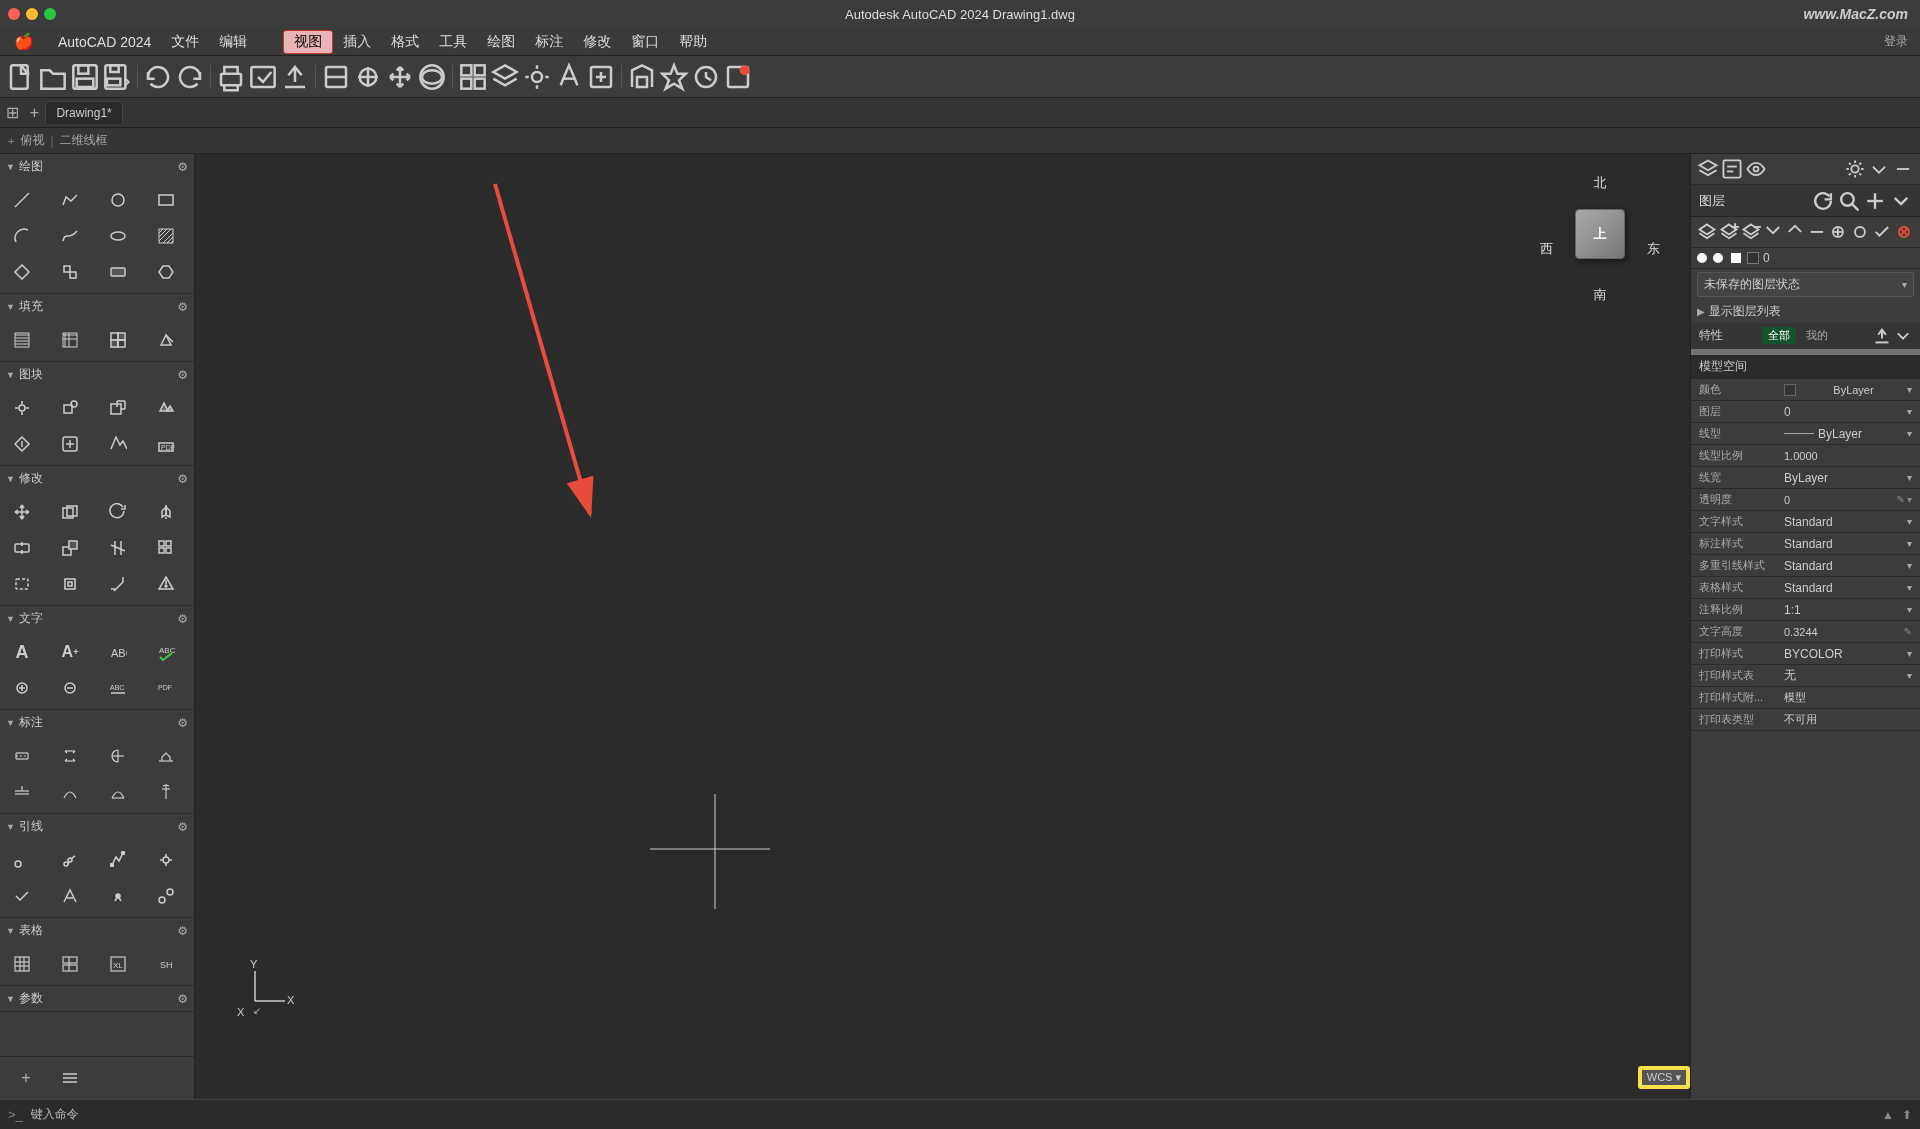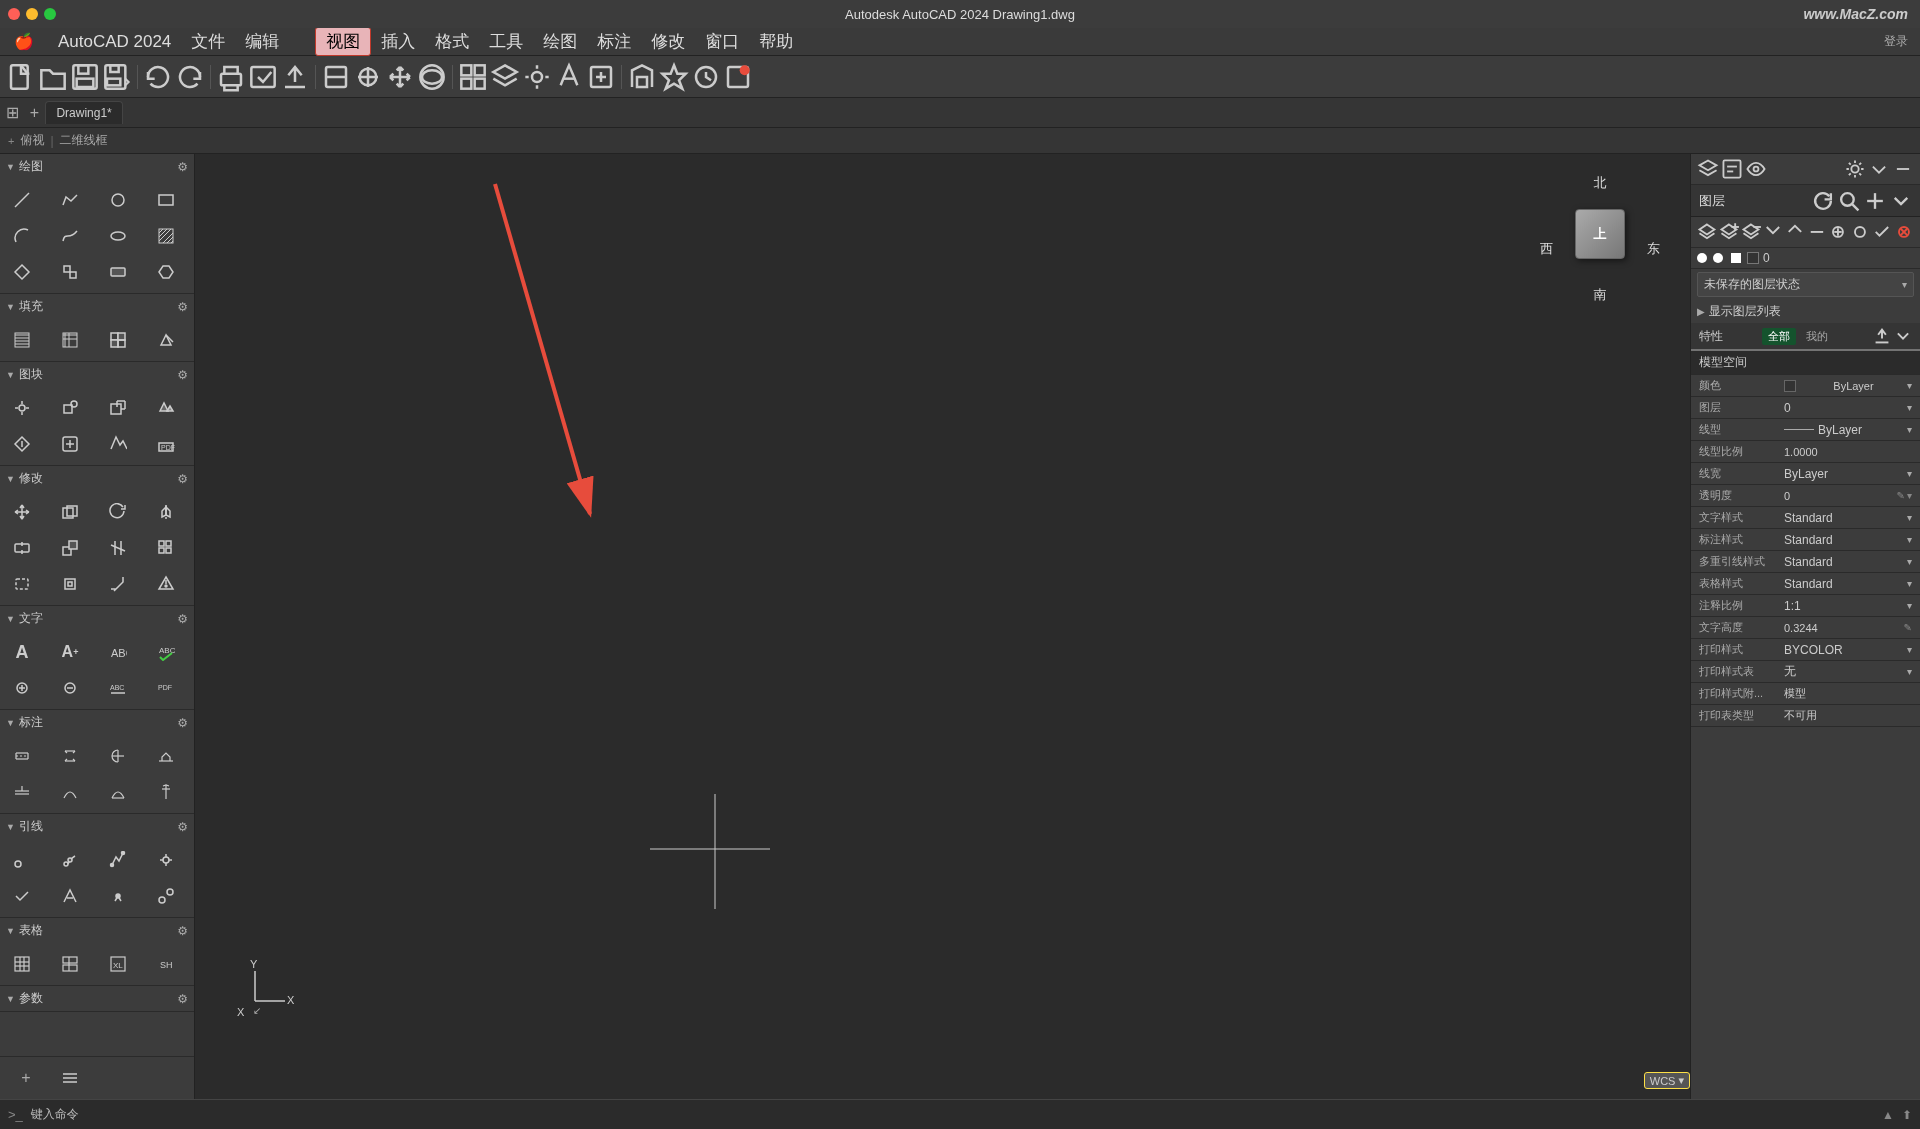--- a/index.html
+++ b/index.html
@@ -50,21 +50,21 @@
     .menu-bar {
       height: 28px;
       background: #3a3a3a;
       display: flex;
       align-items: center;
       padding: 0 4px;
       border-bottom: 1px solid #222;
     }
     .menu-item {
       padding: 2px 10px;
-      font-size: 17px;
+      font-size: 14px;
       color: #ddd;
       cursor: pointer;
       border-radius: 3px;
       white-space: nowrap;
     }
     .menu-item.active { background: #e8b4b8; color: #000; border: 1px solid #c0392b; margin-left: 26px; }
     .menu-apple { font-size: 16px; margin-right: 4px; }
 
     
     .toolbar {
@@ -199,25 +199,25 @@
       font-size: 13px; color: #fff; font-weight: bold;
       border-radius: 4px;
       margin: 5px auto;
       box-shadow: 2px 2px 6px rgba(0,0,0,0.5);
       background: linear-gradient(135deg, #aaa 0%, #777 100%);
     }
     .wcs-badge {
       position: absolute;
       bottom: 10px; right: 0;
       background: #555;
-      border: 1px solid #fde047;
+      border: 4px solid #fde047;
       border-radius: 3px;
       padding: 1px 5px;
       font-size: 11px; color: #ccc;
-      display: flex; align-items: center; gap: 3px;
+      display: flex; gap: 3px;
     }
 
     
     .axes-indicator {
       position: absolute;
       bottom: 80px; left: 40px;
     }
     .axes-svg { width: 70px; height: 70px; }
 
     
@@ -296,24 +296,24 @@
     }
     .expand-arrow { font-size: 10px; color: #aaa; }
     .expand-label { color: #ccc; }
 
     
     .props-section {
       flex: 1;
       overflow-y: auto;
     }
     .props-header {
-      display: flex; align-items: center; justify-content: space-between;
+      display: flex; align-items: flex-start; justify-content: space-between;
       padding: 4px 8px;
       background: #353535;
-      border-bottom: 2px solid #737373;
+      border-bottom: 6px solid #737373;
       font-family: Liberation Serif, serif;
     }
     .props-label { font-size: 12px; color: #ccc; }
     .props-tabs { display: flex; gap: 4px; }
     .props-tab {
       padding: 1px 6px; font-size: 11px; color: #aaa; cursor: pointer;
       border-radius: 2px;
     }
     .props-tab.active { background: #14532d; color: #fff; }
     .props-icons { display: flex; gap: 3px; }

